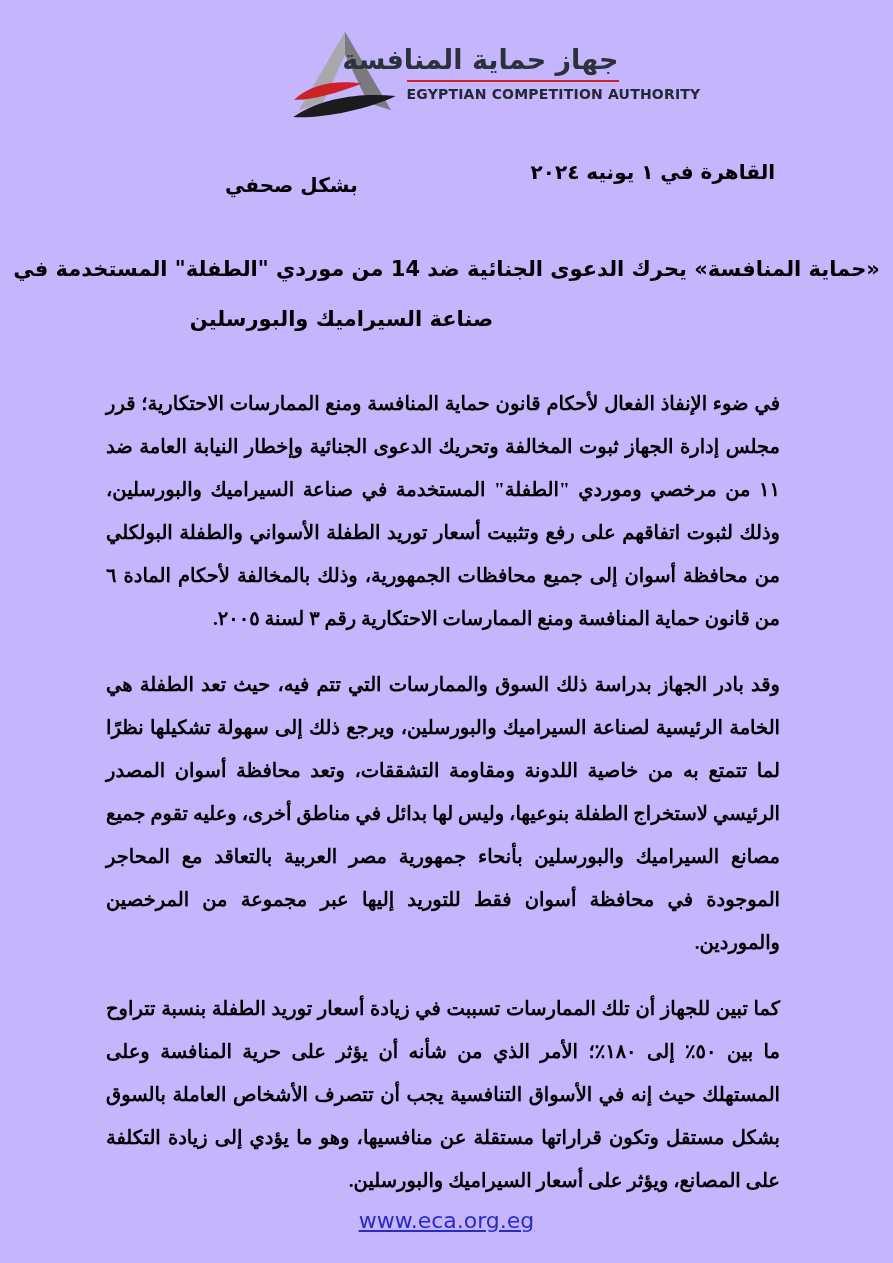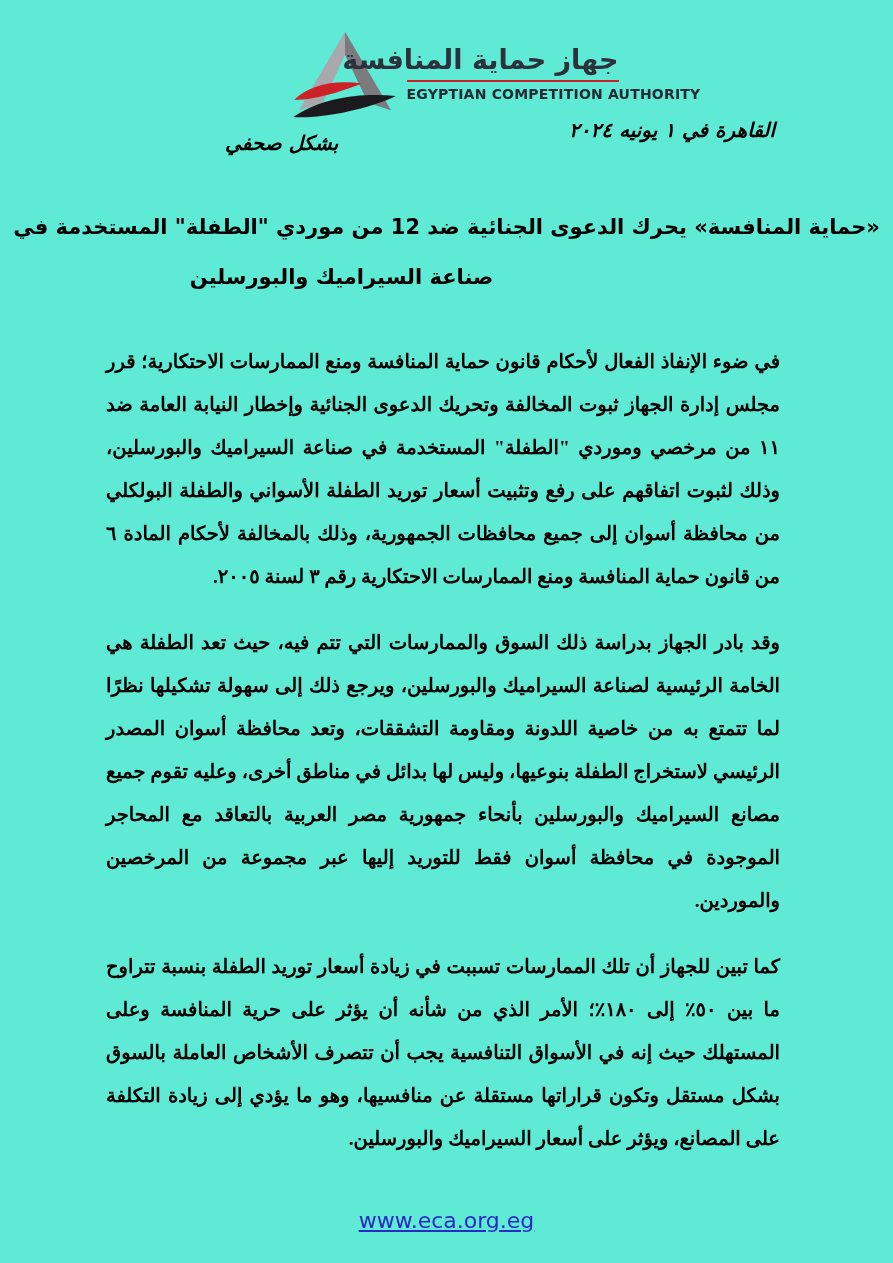--- a/index.html
+++ b/index.html
@@ -4,21 +4,21 @@
 <style>
   * { margin: 0; padding: 0; box-sizing: border-box; }
   html, body { background: #e8e8e8; }
   body { font-family: "DejaVu Sans", sans-serif; }
 
   .page {
     position: relative;
     width: 893px;
     height: 1263px;
     margin: 0 auto;
-    background: #5eead4;
+    background: #c4b5fd;
     overflow: hidden;
   }
 
   
   .logo-block {
     display: flex;
     align-items: center;
     justify-content: center;
     gap: 8px;
     padding-top: 26px;
@@ -42,22 +42,22 @@
     color: #222a33;
     letter-spacing: 0.2px;
     text-align: center;
     white-space: nowrap;
   }
 
   
   .date-row {
     position: relative;
     height: 48px;
+    margin-top: 42px;
     direction: rtl;
-    font-style: italic;
   }
   .date-text {
     position: absolute;
     right: 118px;
     top: 0;
     font-size: 20px;
     font-weight: bold;
     color: #000000;
     white-space: nowrap;
   }
@@ -132,21 +132,21 @@
       <div class="logo-english">EGYPTIAN COMPETITION AUTHORITY</div>
     </div>
   </div>
 
   <div class="date-row">
     <span class="date-text">القاهرة في ١ يونيه ٢٠٢٤</span>
     <span class="statement-type">بشكل صحفي</span>
   </div>
 
   <div class="title">
-    <div class="title-line1">«حماية المنافسة» يحرك الدعوى الجنائية ضد 12 من موردي "الطفلة" المستخدمة في</div>
+    <div class="title-line1">«حماية المنافسة» يحرك الدعوى الجنائية ضد 14 من موردي "الطفلة" المستخدمة في</div>
     <div class="title-line2">صناعة السيراميك والبورسلين</div>
   </div>
 
   <div class="body-text">
     <p>في ضوء الإنفاذ الفعال لأحكام قانون حماية المنافسة ومنع الممارسات الاحتكارية؛ قرر مجلس إدارة الجهاز ثبوت المخالفة وتحريك الدعوى الجنائية وإخطار النيابة العامة ضد ١١ من مرخصي وموردي "الطفلة" المستخدمة في صناعة السيراميك والبورسلين، وذلك لثبوت اتفاقهم على رفع وتثبيت أسعار توريد الطفلة الأسواني والطفلة البولكلي من محافظة أسوان إلى جميع محافظات الجمهورية، وذلك بالمخالفة لأحكام المادة ٦ من قانون حماية المنافسة ومنع الممارسات الاحتكارية رقم ٣ لسنة ٢٠٠٥.</p>
     <p>وقد بادر الجهاز بدراسة ذلك السوق والممارسات التي تتم فيه، حيث تعد الطفلة هي الخامة الرئيسية لصناعة السيراميك والبورسلين، ويرجع ذلك إلى سهولة تشكيلها نظرًا لما تتمتع به من خاصية اللدونة ومقاومة التشققات، وتعد محافظة أسوان المصدر الرئيسي لاستخراج الطفلة بنوعيها، وليس لها بدائل في مناطق أخرى، وعليه تقوم جميع مصانع السيراميك والبورسلين بأنحاء جمهورية مصر العربية بالتعاقد مع المحاجر الموجودة في محافظة أسوان فقط للتوريد إليها عبر مجموعة من المرخصين والموردين.</p>
     <p>كما تبين للجهاز أن تلك الممارسات تسببت في زيادة أسعار توريد الطفلة بنسبة تتراوح ما بين ٥٠٪ إلى ١٨٠٪؛ الأمر الذي من شأنه أن يؤثر على حرية المنافسة وعلى المستهلك حيث إنه في الأسواق التنافسية يجب أن تتصرف الأشخاص العاملة بالسوق بشكل مستقل وتكون قراراتها مستقلة عن منافسيها، وهو ما يؤدي إلى زيادة التكلفة على المصانع، ويؤثر على أسعار السيراميك والبورسلين.</p>
   </div>
 
   <div class="footer">

